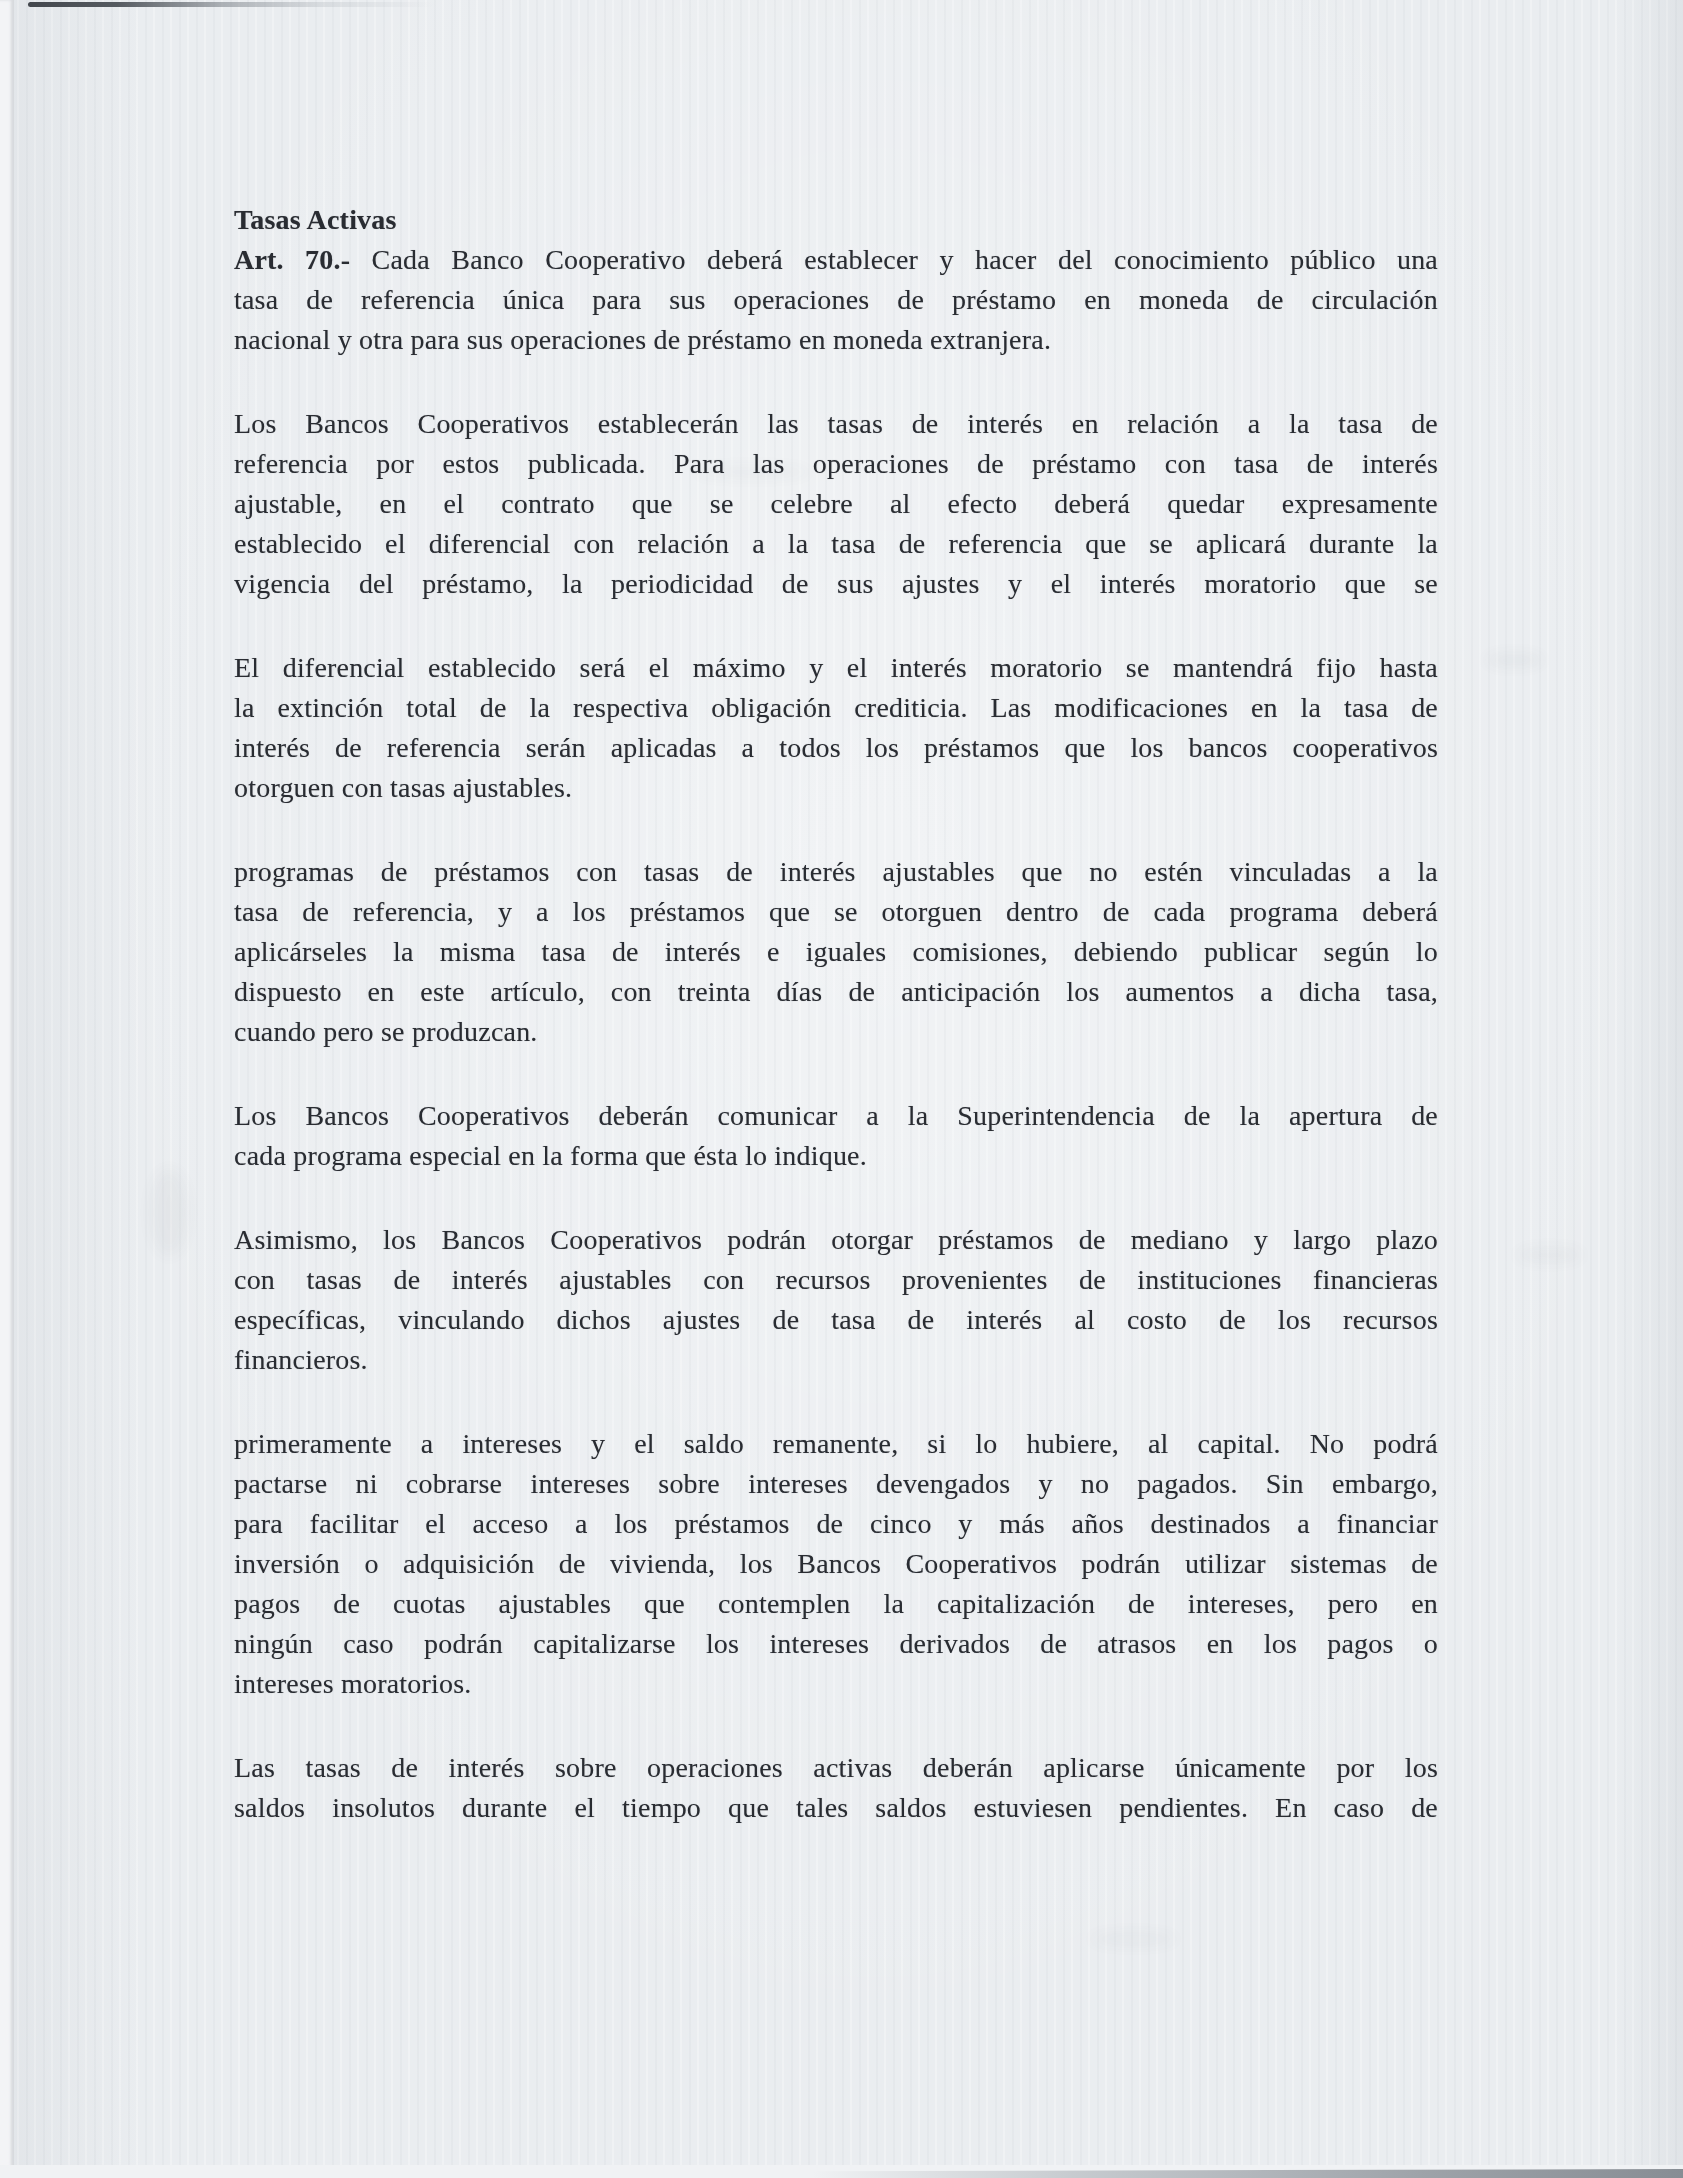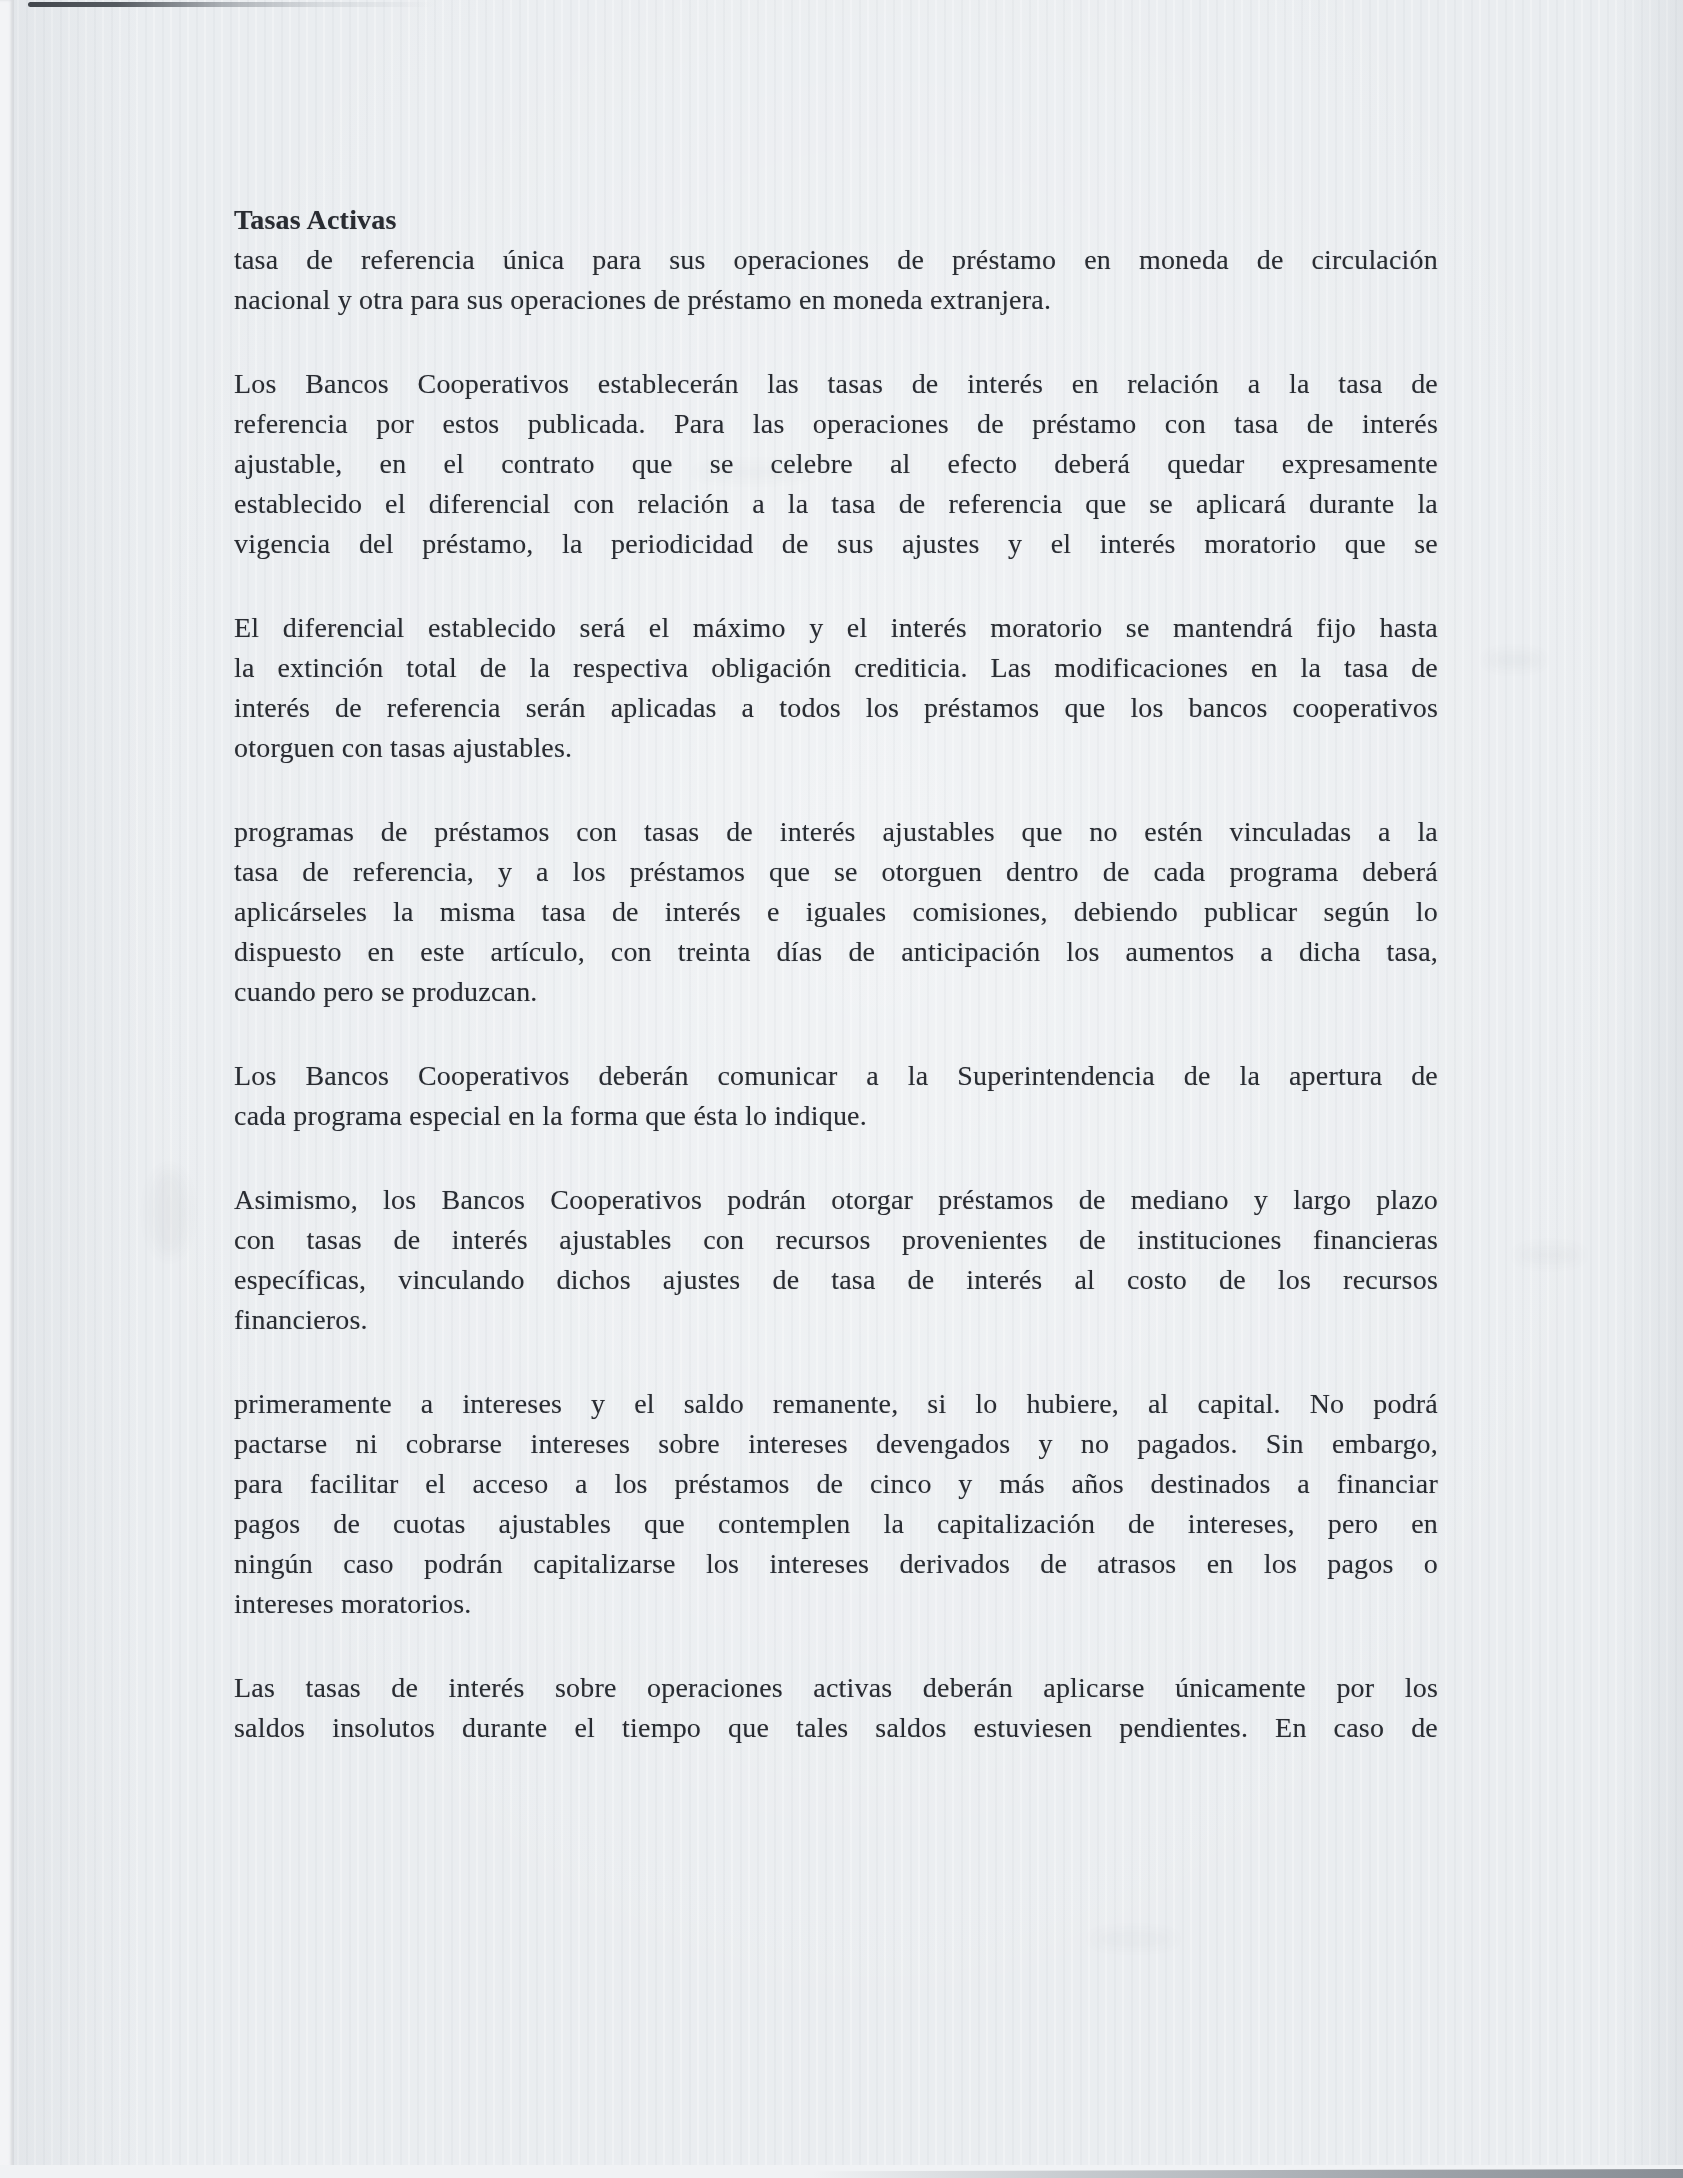--- a/index.html
+++ b/index.html
@@ -95,20 +95,21 @@
   <div class="smudge" style="left:1485px; top:653px; width:59px; height:14px; opacity:0.05;"></div>
   <div class="smudge" style="left:149px; top:1168px; width:40px; height:89px; opacity:0.04;"></div>
   <div class="smudge" style="left:1515px; top:1247px; width:69px; height:16px; opacity:0.04;"></div>
   <div class="smudge" style="left:693px; top:465px; width:119px; height:14px; opacity:0.03;"></div>
   <div class="smudge" style="left:1089px; top:1931px; width:89px; height:16px; opacity:0.03;"></div>
 
   <div class="textblock">
     <div class="heading">Tasas Activas</div>
     <div id="doc-body">
         <div class="paragraph first">
+          <div class="line"><strong>Art. 70.-</strong> Cada Banco Cooperativo deberá establecer y hacer del conocimiento público una</div>
           <div class="line">tasa de referencia única para sus operaciones de préstamo en moneda de circulación</div>
           <div class="line last">nacional y otra para sus operaciones de préstamo en moneda extranjera.</div>
         </div>
         <div class="paragraph">
           <div class="line">Los Bancos Cooperativos establecerán las tasas de interés en relación a la tasa de</div>
           <div class="line">referencia por estos publicada. Para las operaciones de préstamo con tasa de interés</div>
           <div class="line">ajustable, en el contrato que se celebre al efecto deberá quedar expresamente</div>
           <div class="line">establecido el diferencial con relación a la tasa de referencia que se aplicará durante la</div>
           <div class="line">vigencia del préstamo, la periodicidad de sus ajustes y el interés moratorio que se</div>
         </div>
@@ -132,20 +133,21 @@
         <div class="paragraph">
           <div class="line">Asimismo, los Bancos Cooperativos podrán otorgar préstamos de mediano y largo plazo</div>
           <div class="line">con tasas de interés ajustables con recursos provenientes de instituciones financieras</div>
           <div class="line">específicas, vinculando dichos ajustes de tasa de interés al costo de los recursos</div>
           <div class="line last">financieros.</div>
         </div>
         <div class="paragraph">
           <div class="line">primeramente a intereses y el saldo remanente, si lo hubiere, al capital. No podrá</div>
           <div class="line">pactarse ni cobrarse intereses sobre intereses devengados y no pagados. Sin embargo,</div>
           <div class="line">para facilitar el acceso a los préstamos de cinco y más años destinados a financiar</div>
+          <div class="line">inversión o adquisición de vivienda, los Bancos Cooperativos podrán utilizar sistemas de</div>
           <div class="line">pagos de cuotas ajustables que contemplen la capitalización de intereses, pero en</div>
           <div class="line">ningún caso podrán capitalizarse los intereses derivados de atrasos en los pagos o</div>
           <div class="line last">intereses moratorios.</div>
         </div>
         <div class="paragraph">
           <div class="line">Las tasas de interés sobre operaciones activas deberán aplicarse únicamente por los</div>
           <div class="line">saldos insolutos durante el tiempo que tales saldos estuviesen pendientes. En caso de</div>
         </div>
       </div>
   </div>

